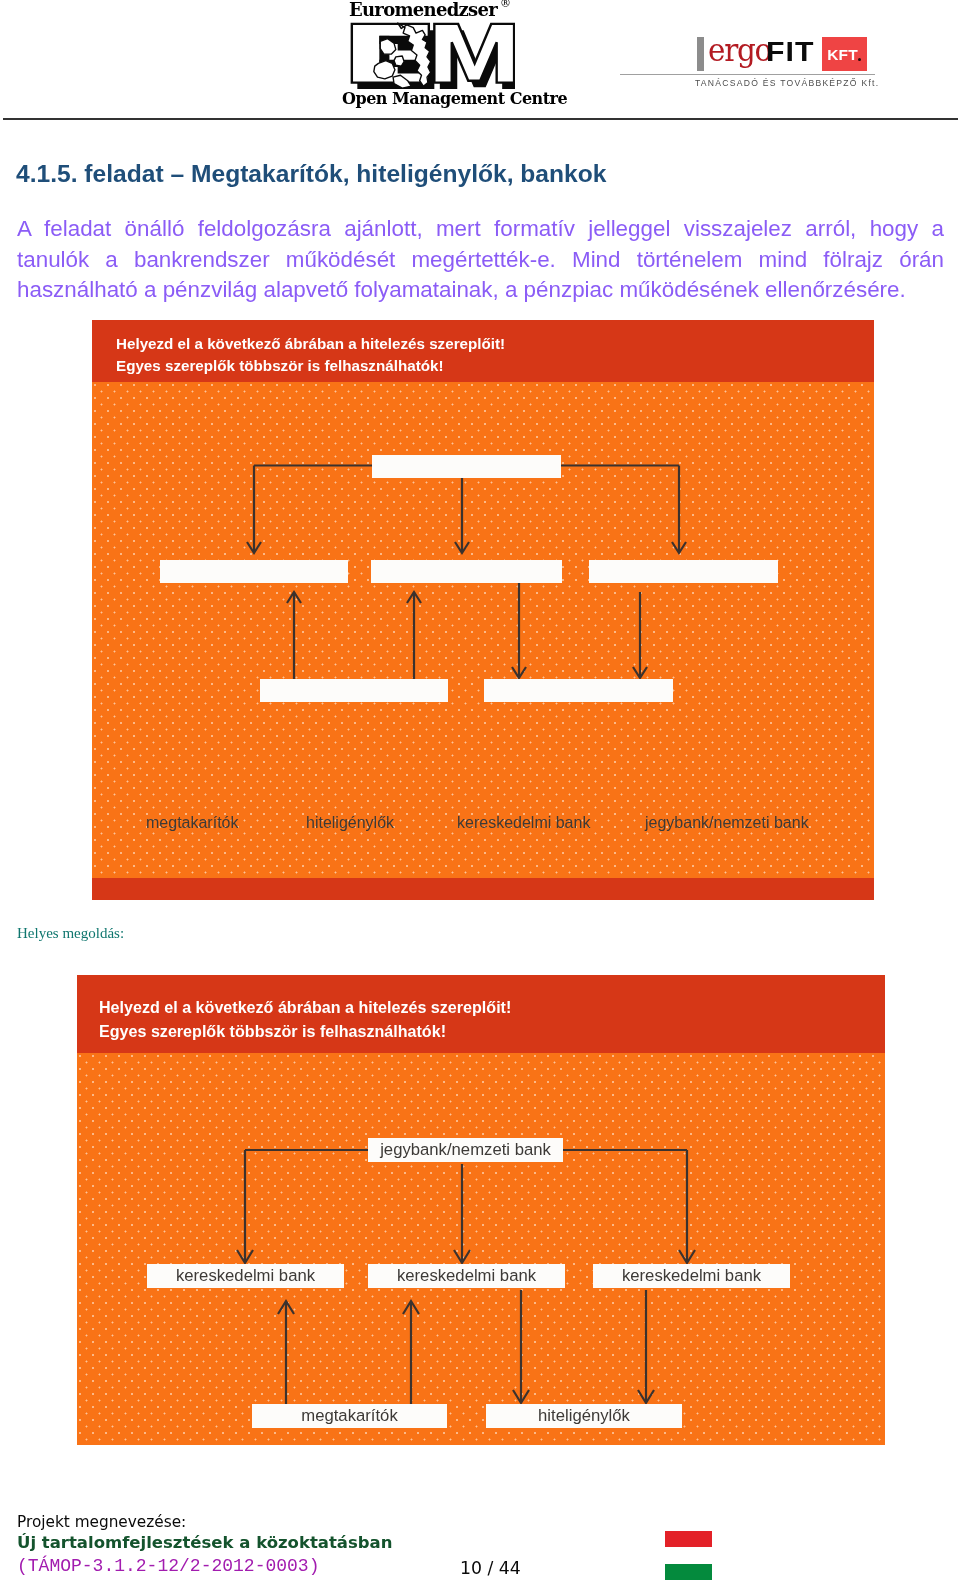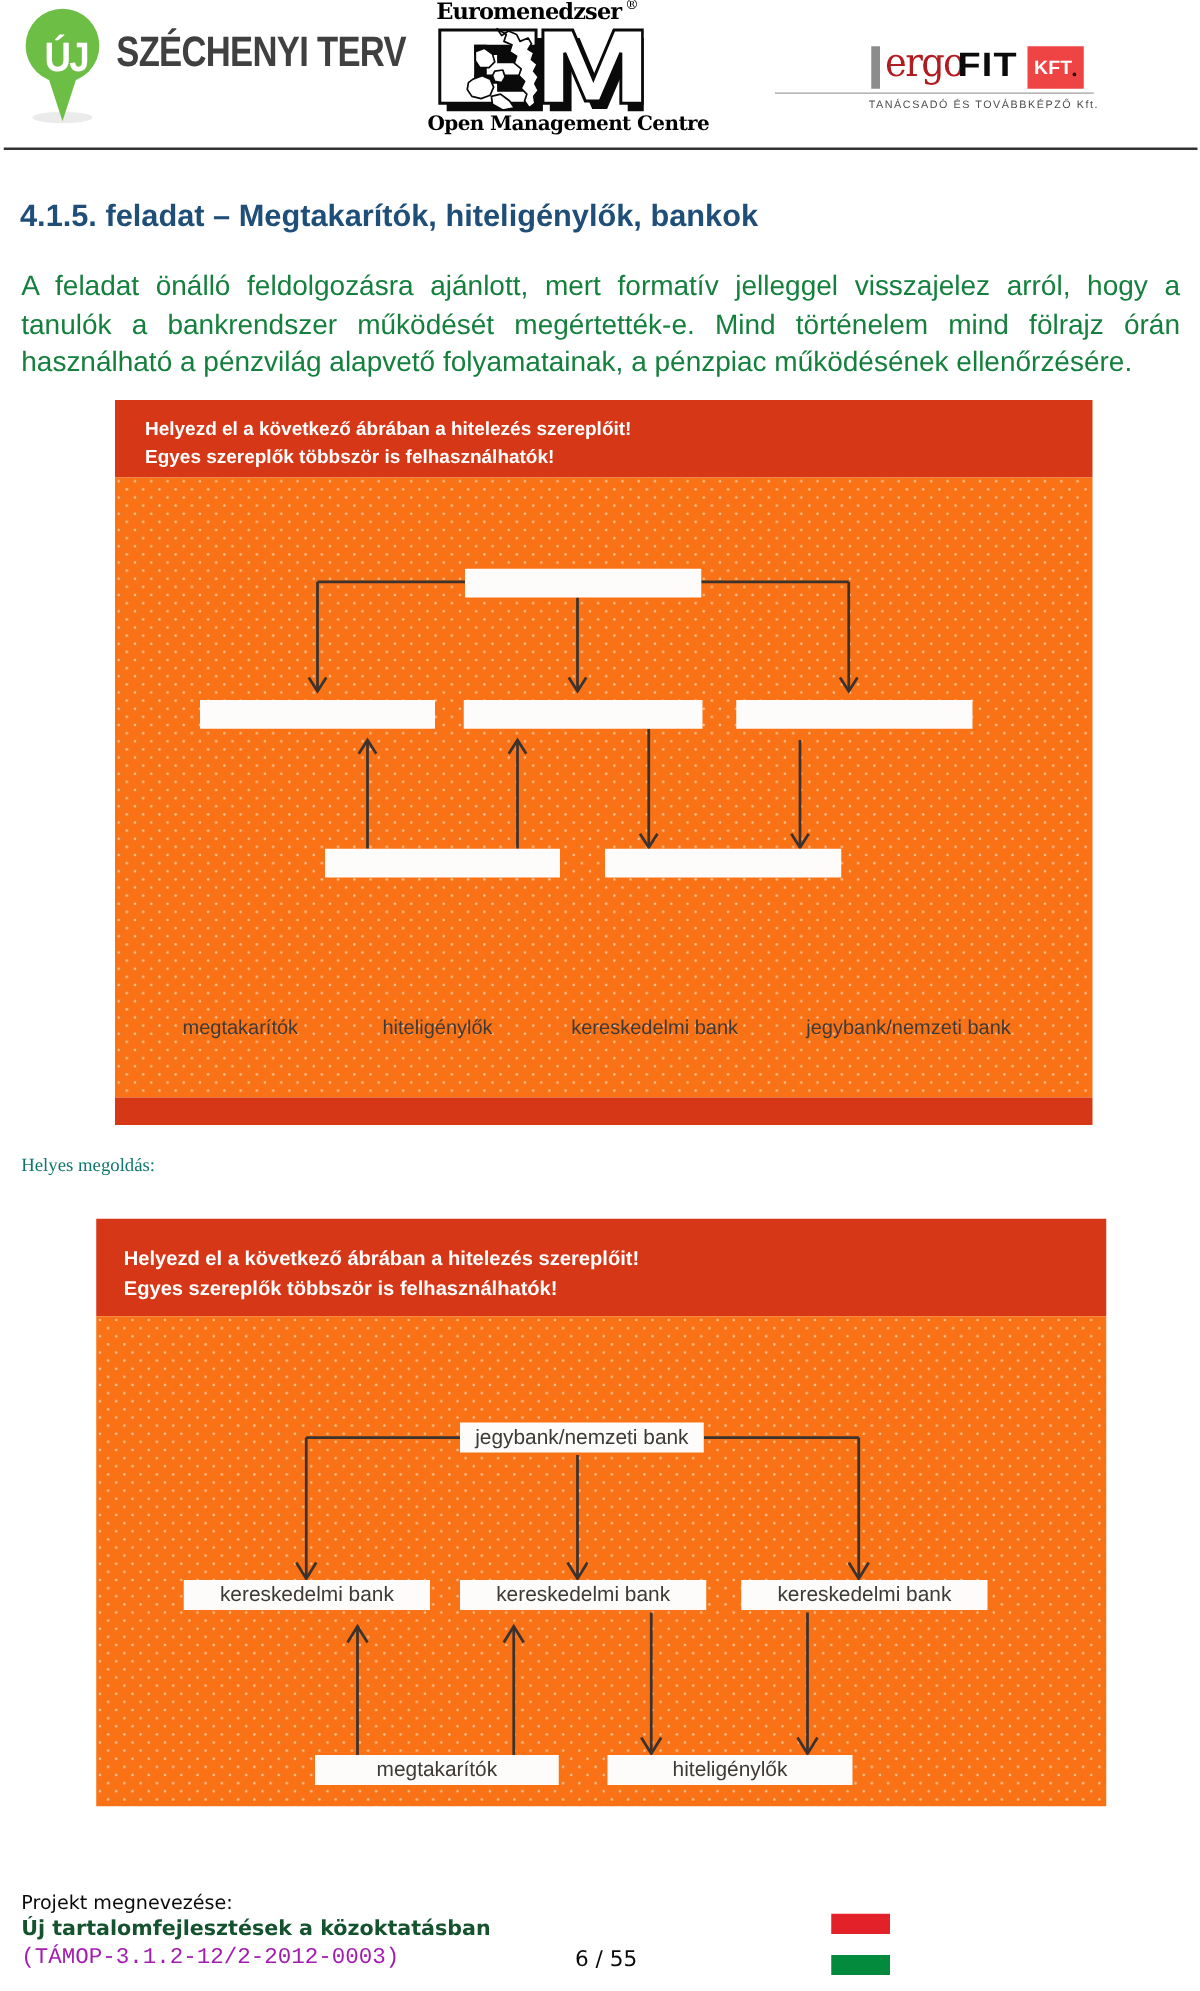--- a/index.html
+++ b/index.html
@@ -44,21 +44,21 @@
           background:#2a0b0b;border-radius:50%;}
   #ef-rule{left:0px;top:44px;width:255px;height:1px;background:#a0a0a0;}
   #ef-tag{left:75px;top:47px;font-size:8.6px;color:#4d4d4d;letter-spacing:1.25px;white-space:nowrap;
           line-height:12px;}
 
   #head-rule{left:3px;top:118px;width:955px;height:2px;background:#333;}
 
   
   #heading{left:16px;top:159px;margin:0;font-size:24.6px;font-weight:700;color:#1F4E79;
            line-height:30px;white-space:nowrap;}
-  #para{left:17px;top:214px;width:927px;margin:0;font-size:22.4px;color:#15803d;}
+  #para{left:17px;top:214px;width:927px;margin:0;font-size:22.4px;color:#8b5cf6;}
   .pline{height:30.6px;line-height:30.6px;width:927px;text-align:justify;}
   .pline.j{text-align-last:justify;}
 
   
   .fig{}
   .fig .banner{background:#D63717;position:relative;}
   .fig .bl1,.fig .bl2{color:#fff;font-weight:700;white-space:nowrap;}
   .fig .canvas{position:relative;background:#f97316;overflow:hidden;}
   .fig .canvas:before{content:"";position:absolute;left:0;top:0;right:0;bottom:0;
      background-image:
@@ -116,29 +116,20 @@
         color:#FDF6E6;font-weight:700;font-size:24px;letter-spacing:0.2px;text-align:center;
         overflow:hidden;white-space:nowrap;}
   #ftbadge-text>span{display:block;white-space:nowrap;width:400px;margin-left:-89.5px;
         text-align:center;transform:scaleX(0.575);transform-origin:center center;}
 </style>
 </head>
 <body>
 
 <div class="abs" id="header">
 
-  <div class="abs" id="logo-uj">
-    <svg width="80" height="100" viewBox="0 0 80 100">
-      <ellipse cx="40" cy="92" rx="24" ry="4.5" fill="#3a3a3a" opacity="0.10"></ellipse>
-      <path d="M40 95 L28 58 Q40 66 52 58 Z" fill="#6DBE45"></path>
-      <circle cx="40" cy="34.5" r="29.5" fill="#6DBE45"></circle>
-    </svg>
-    <span class="abs" id="uj-badge">ÚJ</span>
-    <span class="abs" id="uj-title">SZÉCHENYI TERV</span>
-  </div>
 
   <div class="abs" id="logo-em">
     <span class="abs" id="em-top">Euromenedzser</span>
     <span class="abs" id="em-reg">®</span>
     <div class="abs" id="em-mark">
       <svg width="165" height="72" viewBox="0 0 180 74">
         <defs>
 
           <path id="emE" d="M2 2 L86 2 L86 66 L2 66 Z"></path>
           <path id="emM" d="M92 2 L118 2 L136 45 L154 2 L179 2 L179 66 L160 66 L160 22 L142 64 L129 64 L111 22 L111 66 L92 66 Z"></path>
@@ -269,17 +260,17 @@
     <div class="box f2m3">kereskedelmi bank</div>
     <div class="box f2b1">megtakarítók</div>
     <div class="box f2b2">hiteligénylők</div>
   </div>
 </div>
 
 <div class="abs" id="footer">
   <div class="abs" id="ft1">Projekt megnevezése:</div>
   <div class="abs" id="ft2">Új tartalomfejlesztések a közoktatásban</div>
   <div class="abs" id="ft3">(TÁMOP-3.1.2-12/2-2012-0003)</div>
-  <div class="abs" id="ftpage">6 / 55</div>
+  <div class="abs" id="ftpage">10 / 44</div>
   <div class="abs" id="ftbadge">
     <span class="abs" id="flag"></span>
   </div>
 </div>
 
 </body></html>

